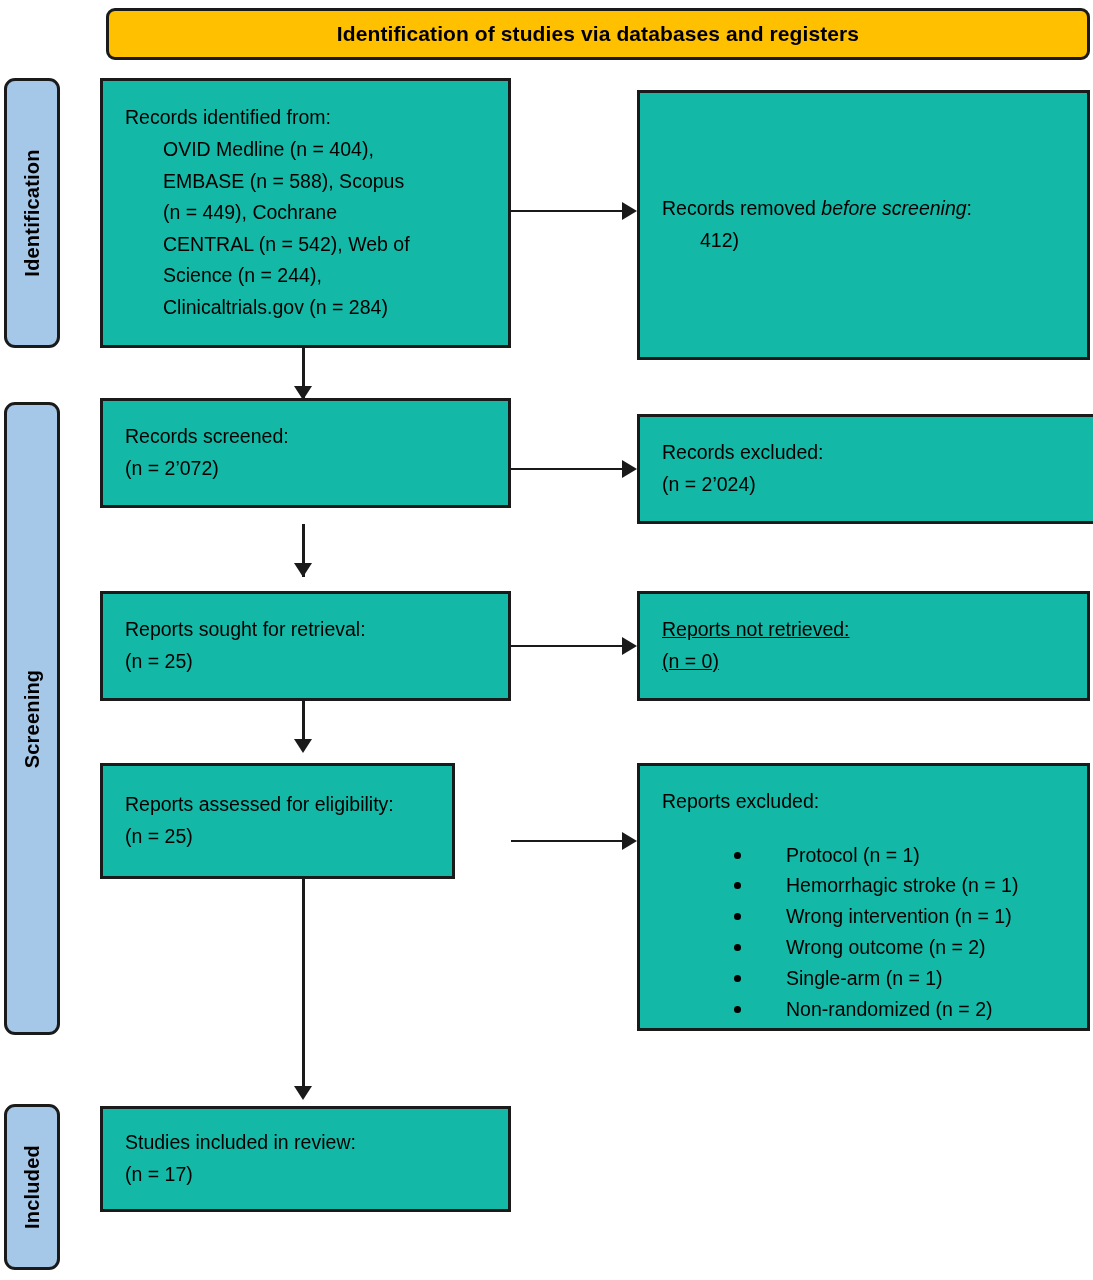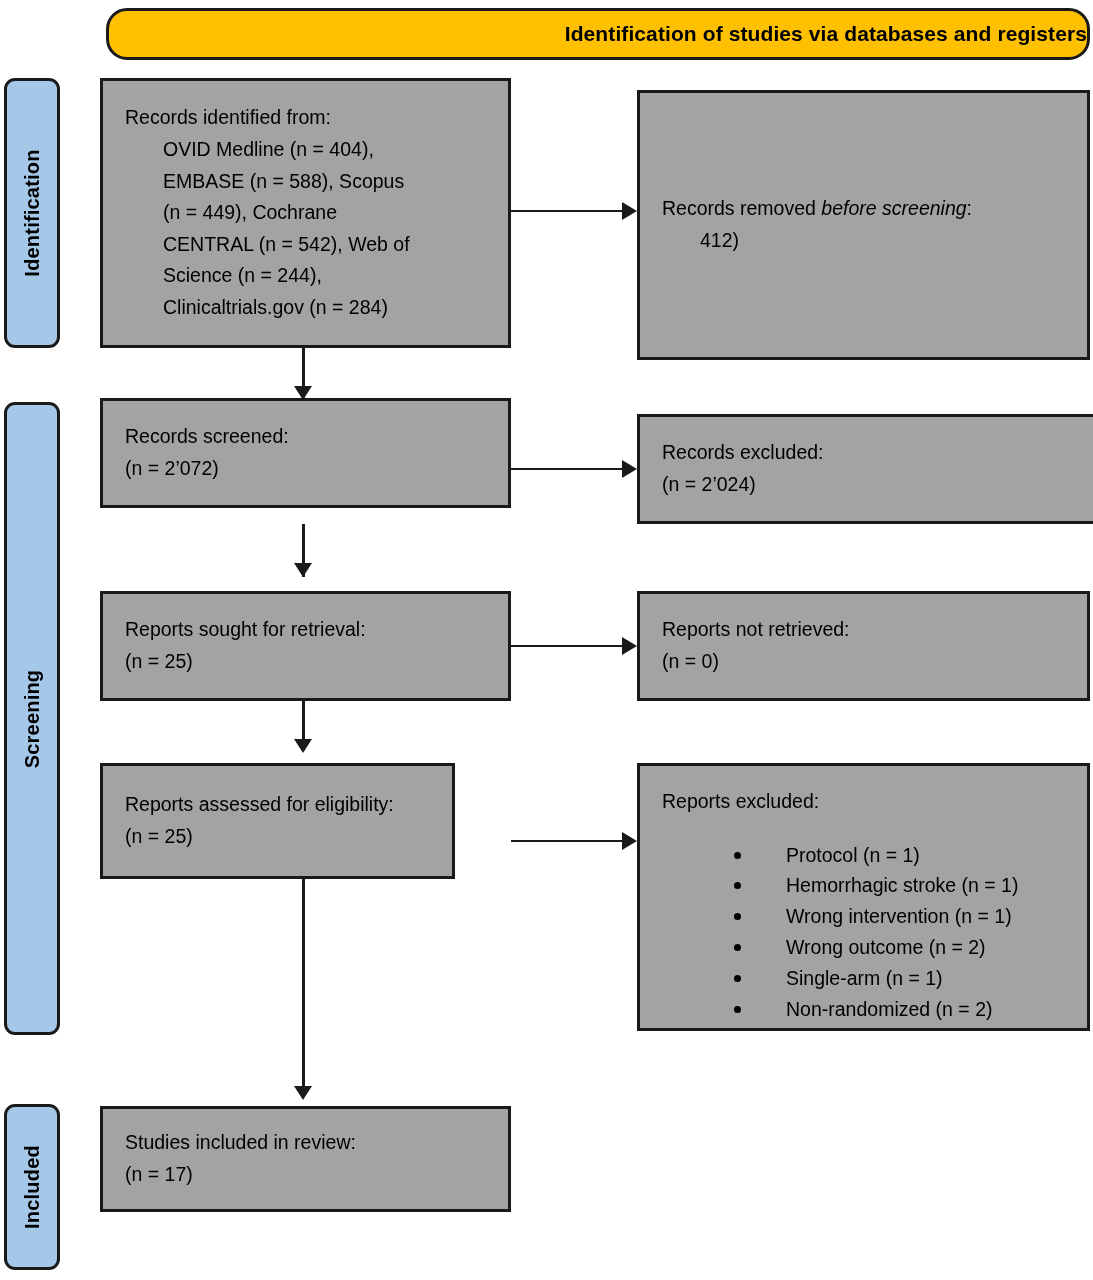--- a/index.html
+++ b/index.html
@@ -20,25 +20,25 @@
 
   
   .banner {
     position: absolute;
     left: 106px;
     top: 8px;
     width: 984px;
     height: 52px;
     background: #FFC000;
     border: 3px solid #1a1a1a;
-    border-radius: 21px;
+    border-radius: 9px;
     box-sizing: border-box;
     display: flex;
     align-items: center;
-    justify-content: flex-end;
+    justify-content: center;
   }
   .banner-text {
     font-size: 21px;
     font-weight: bold;
     color: #000000;
     letter-spacing: 0.1px;
     text-align: center;
   }
 
   
@@ -61,21 +61,21 @@
     color: #000000;
     letter-spacing: 0.2px;
   }
   .stage-identification { left: 4px;  top: 78px;   width: 56px; height: 270px; }
   .stage-screening     { left: 4px;  top: 402px;  width: 56px; height: 633px; }
   .stage-included      { left: 4px;  top: 1104px; width: 56px; height: 166px; }
 
   
   .fbox {
     position: absolute;
-    background: #a3a3a3;
+    background: #14b8a6;
     border: 3px solid #1a1a1a;
     box-sizing: border-box;
     display: flex;
     flex-direction: column;
     justify-content: center;
     padding: 6px 18px 6px 22px;
   }
   .fbox p {
     margin: 0;
     font-size: 19.5px;
@@ -84,21 +84,21 @@
   }
   .indent { padding-left: 38px; }
   .ital { font-style: italic; }
 
   
   .box-identified   { left: 100px; top: 78px;   width: 411px; height: 270px; }
   .box-removed      { left: 637px; top: 90px;   width: 453px; height: 270px; }
   .box-screened     { left: 100px; top: 398px;  width: 411px; height: 110px; }
   .box-rec-excluded { left: 637px; top: 414px;  width: 511px; height: 110px; }
   .box-sought       { left: 100px; top: 591px;  width: 411px; height: 110px; }
-  .box-not-retr     { left: 637px; top: 591px;  width: 453px; height: 110px; }
+  .box-not-retr     { left: 637px; top: 591px;  width: 453px; height: 110px; text-decoration: underline; }
   .box-eligibility   { left: 100px; top: 763px;  width: 355px; height: 116px; }
   .box-rep-excluded  { left: 637px; top: 763px;  width: 453px; height: 268px;
                        justify-content: flex-start; padding-top: 20px; }
   .box-included      { left: 100px; top: 1106px; width: 411px; height: 106px; }
 
   
   .bullets {
     margin: 22px 0 0 0;
     padding: 0;
     list-style: none;

